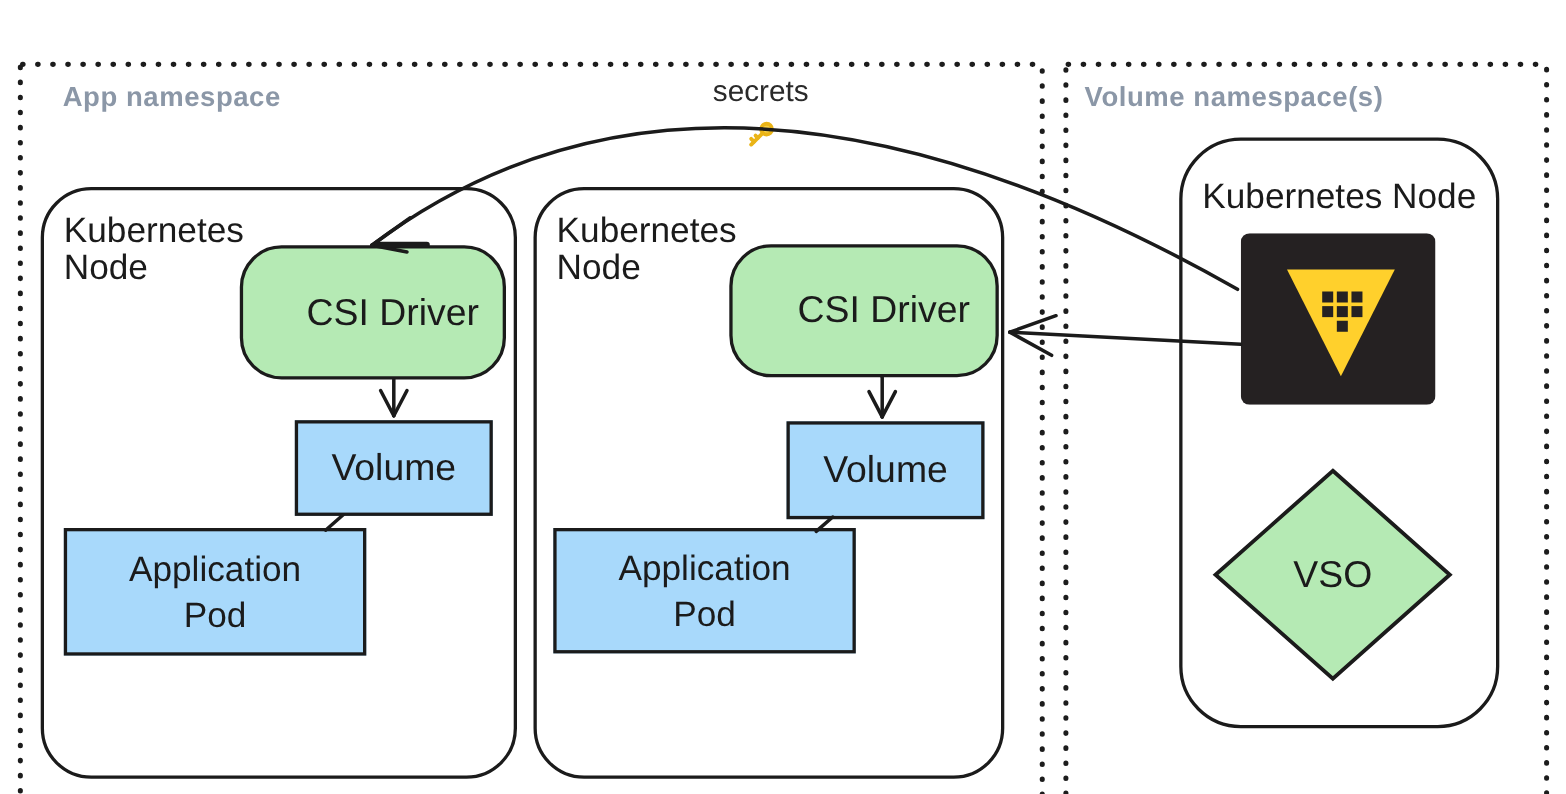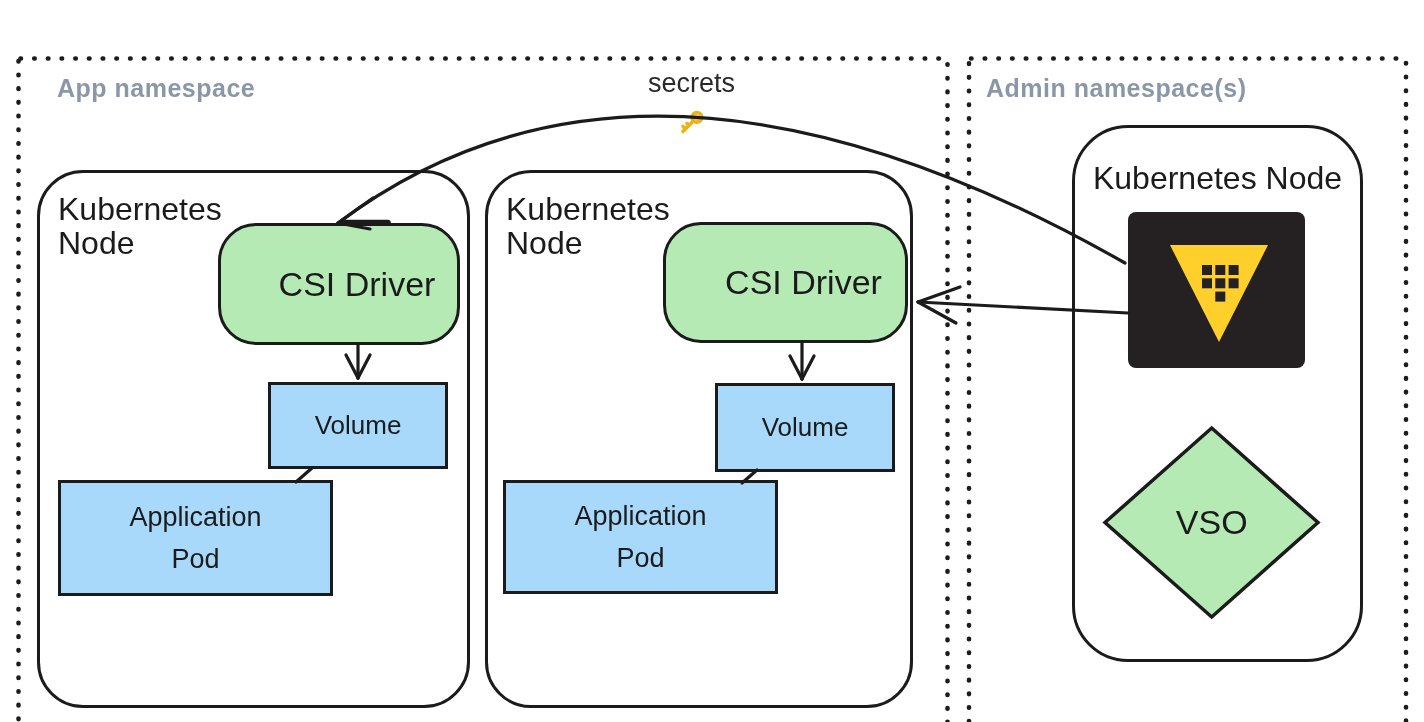--- a/index.html
+++ b/index.html
@@ -50,24 +50,24 @@
     z-index:1;
   }
   .csi{
     background:var(--csi_fill,#b5eab4);
     border-radius:38px;
     font-size:34px;
     padding-left:36px;
   }
   .blue{
     background:var(--box_blue,#a8d9fb);
-    font-size:26px;
+    font-size:34px;
   }
   .pod{
-    font-size:27px;
+    font-size:32px;
     line-height:42px;
     white-space:pre-line;
   }
   .secrets{
     position:absolute;
     left:648px;top:28px;
     display:flex;align-items:center;gap:10px;
     font-size:27px;
     color:#2a2a2a;
     z-index:2;
@@ -84,21 +84,21 @@
 <body>
 
 <div class="canvas">
 
   <svg class="layer" width="1424" height="722" viewBox="0 0 1424 722">
     <rect x="18.5" y="18.5" width="929" height="685" rx="2" fill="none" stroke="#1c1c1c" stroke-width="4.6" stroke-linecap="round" stroke-dasharray="0.5 13.2"></rect>
     <rect x="969" y="18.5" width="437" height="685" rx="2" fill="none" stroke="#1c1c1c" stroke-width="4.6" stroke-linecap="round" stroke-dasharray="0.5 13.2"></rect>
   </svg>
 
   <div class="ns-label" style="left:57px;top:34px;">App namespace</div>
-  <div class="ns-label" style="left:986px;top:34px;">Admin namespace(s)</div>
+  <div class="ns-label" style="left:986px;top:34px;">Volume namespace(s)</div>
 
   <div class="secrets">
     <span>secrets</span>
     <svg width="28" height="28" viewBox="0 0 24 24">
       <g stroke="var(--key_gold,#eab417)" stroke-width="3" fill="none" stroke-linecap="round">
         <circle cx="16.2" cy="7.2" r="4.2" fill="#f7cf46"></circle>
         <line x1="13.2" y1="10.2" x2="4.2" y2="19.2"></line>
         <line x1="6.4" y1="17" x2="4.2" y2="14.8"></line>
         <line x1="9.4" y1="14" x2="7.6" y2="12.2"></line>
       </g>

